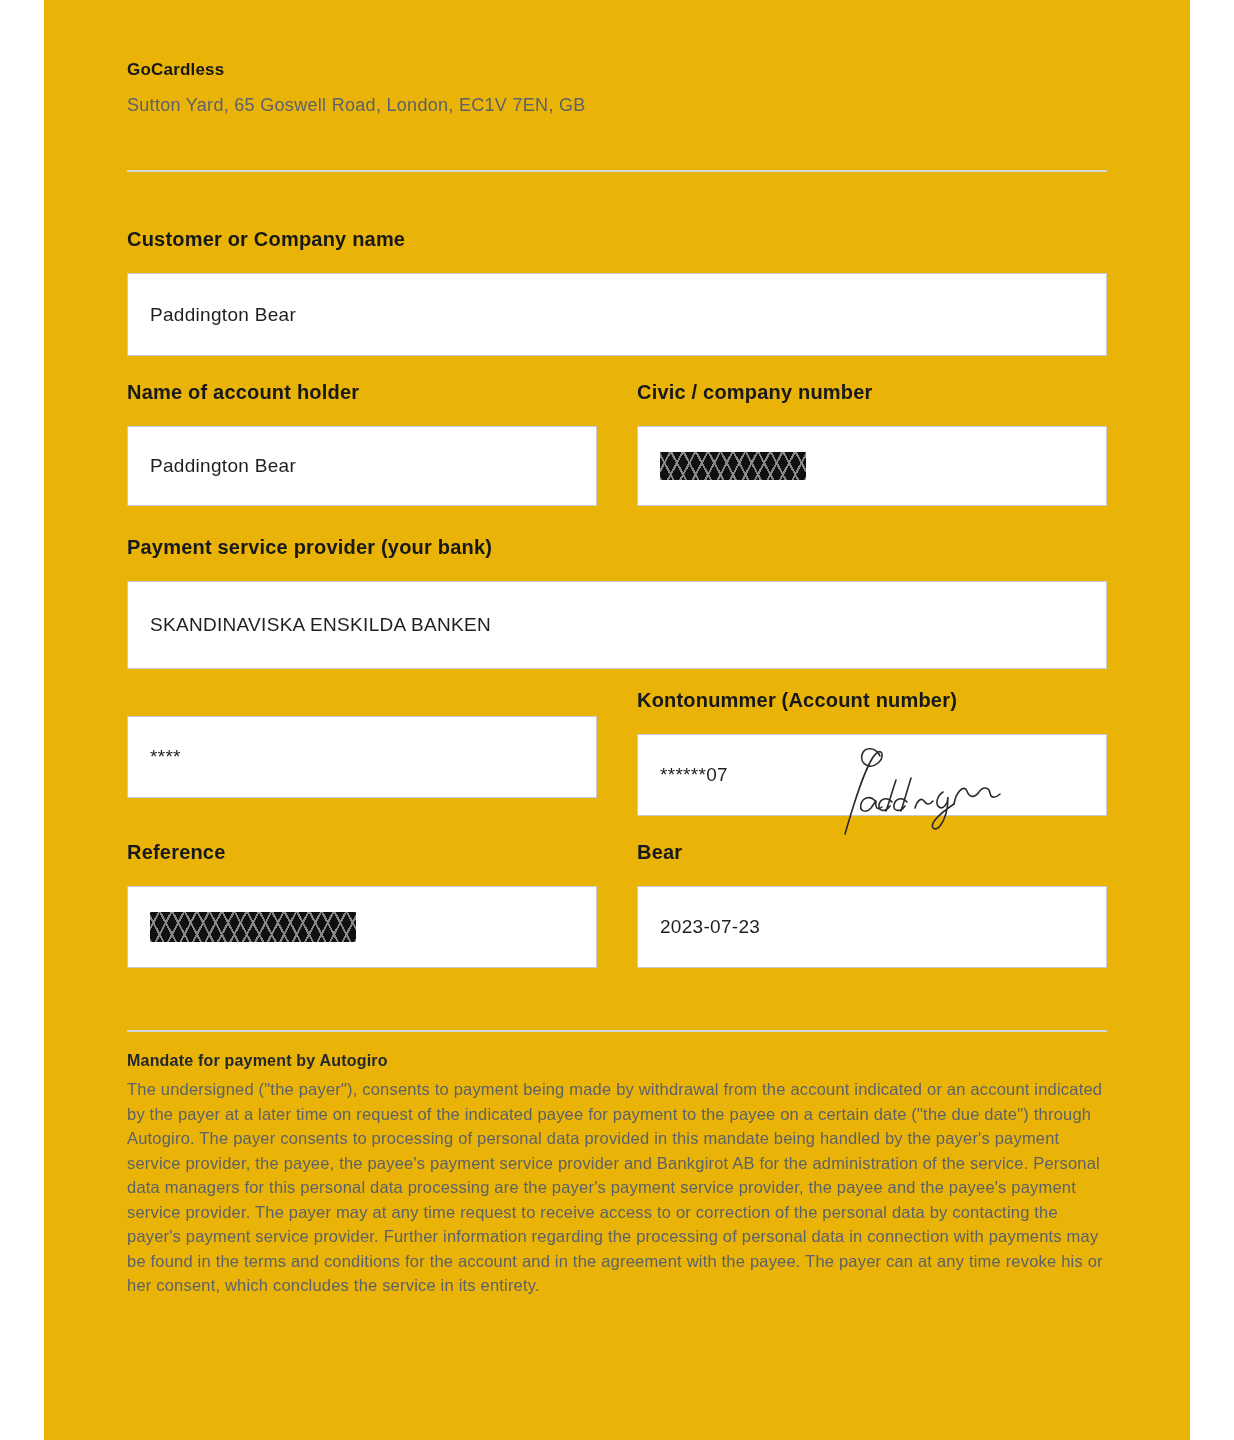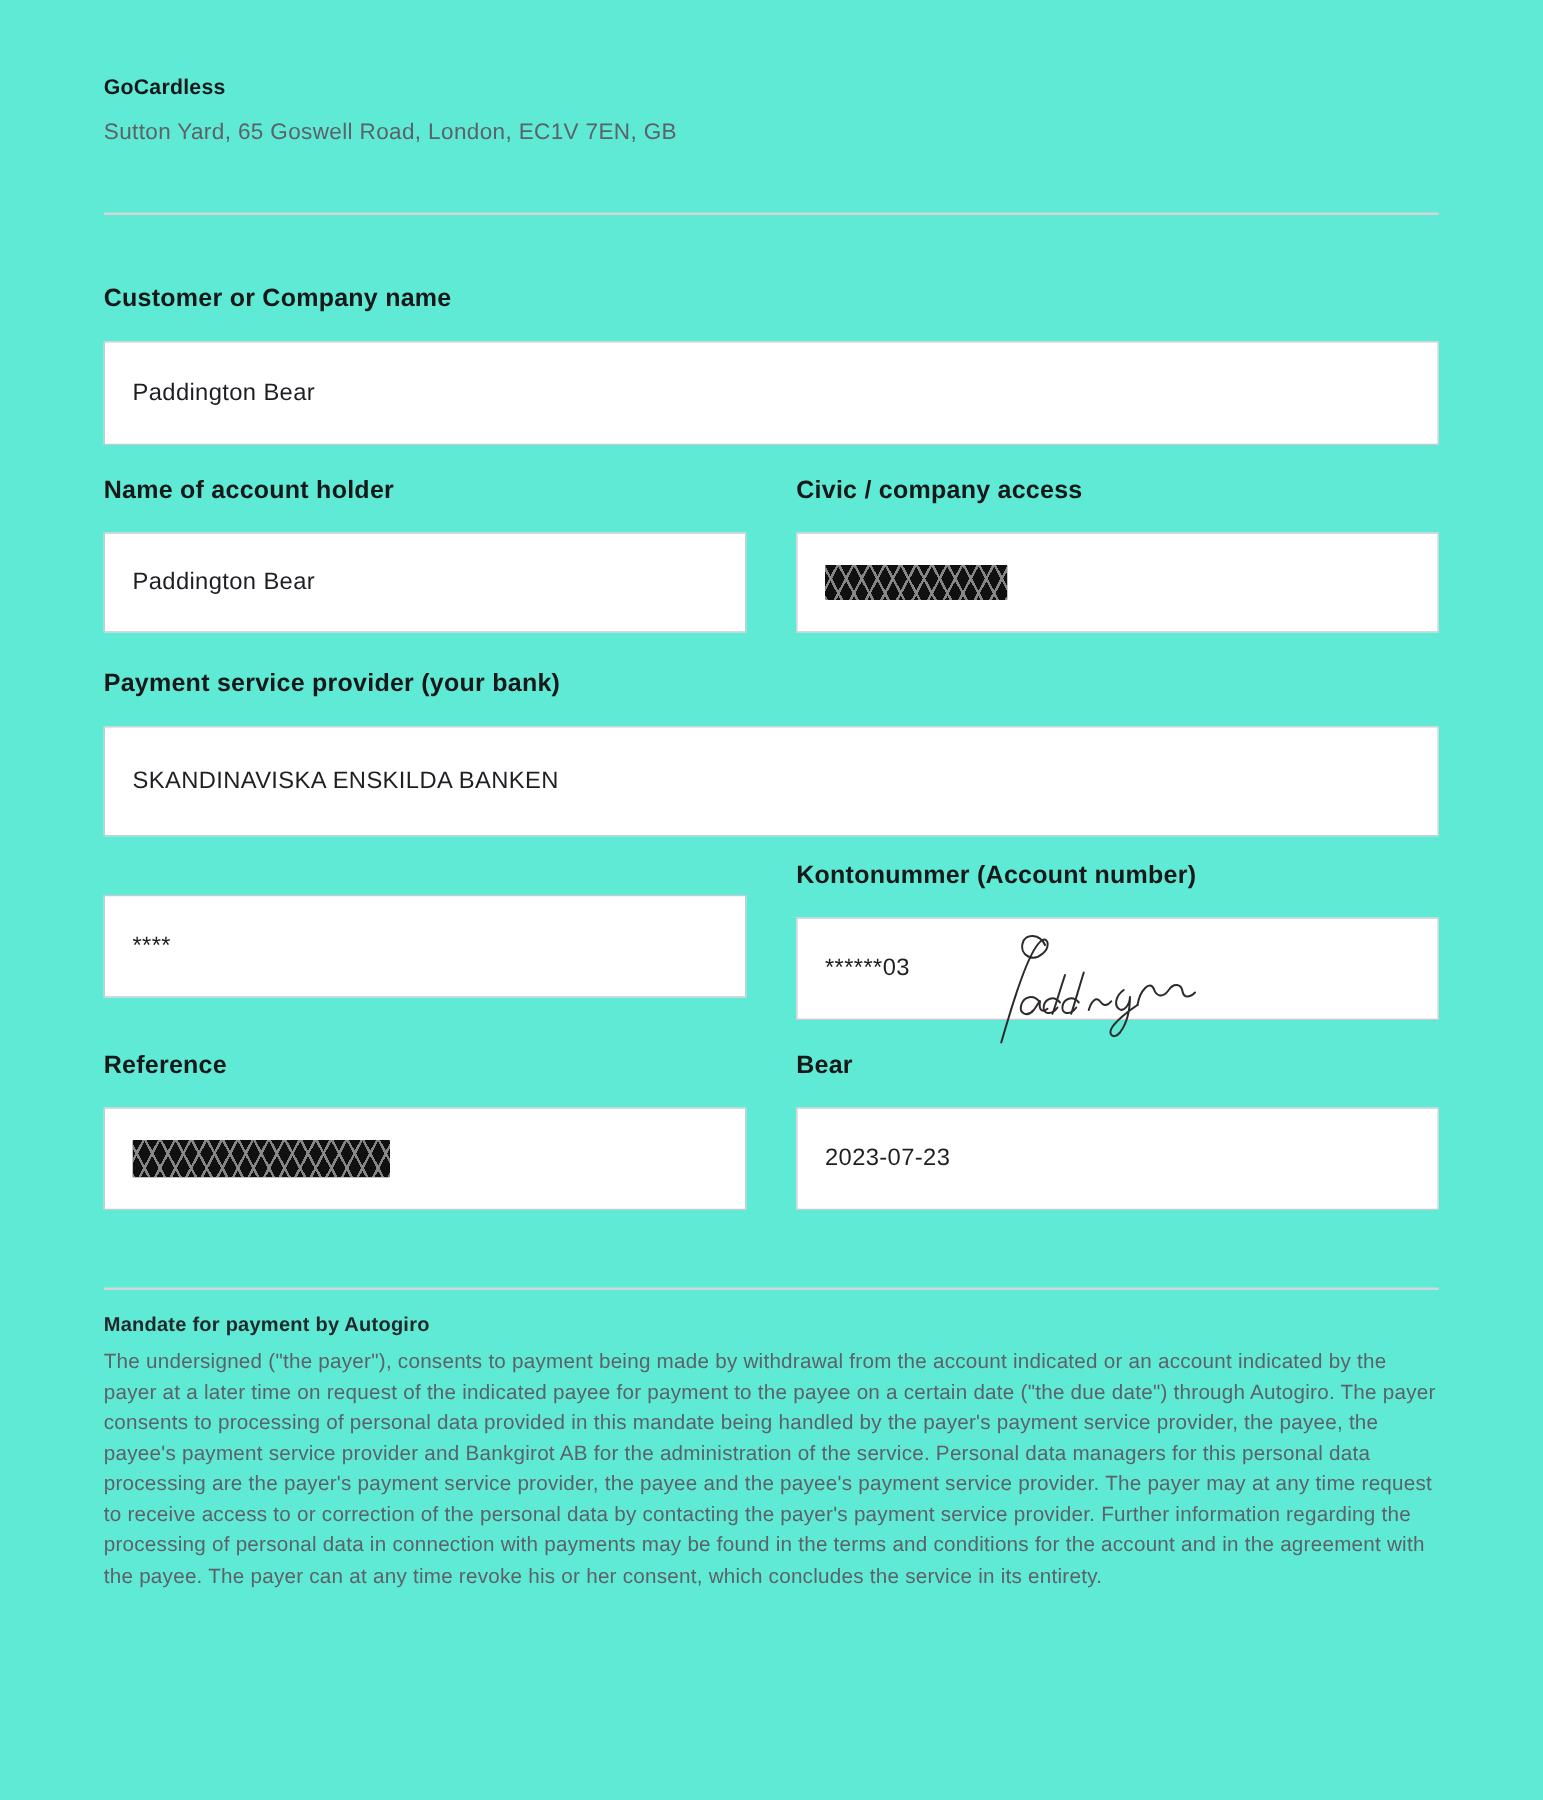--- a/index.html
+++ b/index.html
@@ -1,24 +1,24 @@
 <!DOCTYPE html>
 <html><head>
 <meta charset="utf-8">
 <style>
   * { margin: 0; padding: 0; box-sizing: border-box; }
   html, body { background: #ffffff; }
   body { font-family: "Liberation Sans", sans-serif; }
 
   .page {
     position: relative;
-    width: 1234px;
+    width: 1146px;
     height: 1440px;
     margin: 0 auto;
-    background: #5eead4;
+    background: #eab308;
     padding: 56px 83px 0 83px;
     overflow: hidden;
   }
 
   
   .header {
     display: flex;
     justify-content: space-between;
     align-items: flex-start;
   }
@@ -153,21 +153,21 @@
   </div>
 
   <div class="two-col row-gap">
     <div class="field">
       <span class="field-label">Name of account holder</span>
       <div class="field-box h-md">
         <span>Paddington Bear</span>
       </div>
     </div>
     <div class="field">
-      <span class="field-label">Civic / company access</span>
+      <span class="field-label">Civic / company number</span>
       <div class="field-box h-md">
         <span class="redaction redaction-civic"></span>
       </div>
     </div>
   </div>
 
   <div class="field row-gap-lg">
     <span class="field-label">Payment service provider (your bank)</span>
     <div class="field-box h-bank">
       <span>SKANDINAVISKA ENSKILDA BANKEN</span>
@@ -176,21 +176,21 @@
 
   <div class="two-col row-gap-md">
     <div class="field">
       <div class="field-box h-sm">
         <span>****</span>
       </div>
     </div>
     <div class="field">
       <span class="field-label">Kontonummer (Account number)</span>
       <div class="field-box h-sm">
-        <span>******03</span>
+        <span>******07</span>
       </div>
     </div>
   </div>
 
   <div class="two-col row-gap">
     <div class="field">
       <span class="field-label">Reference</span>
       <div class="field-box h-sm">
         <span class="redaction redaction-reference"></span>
       </div>

